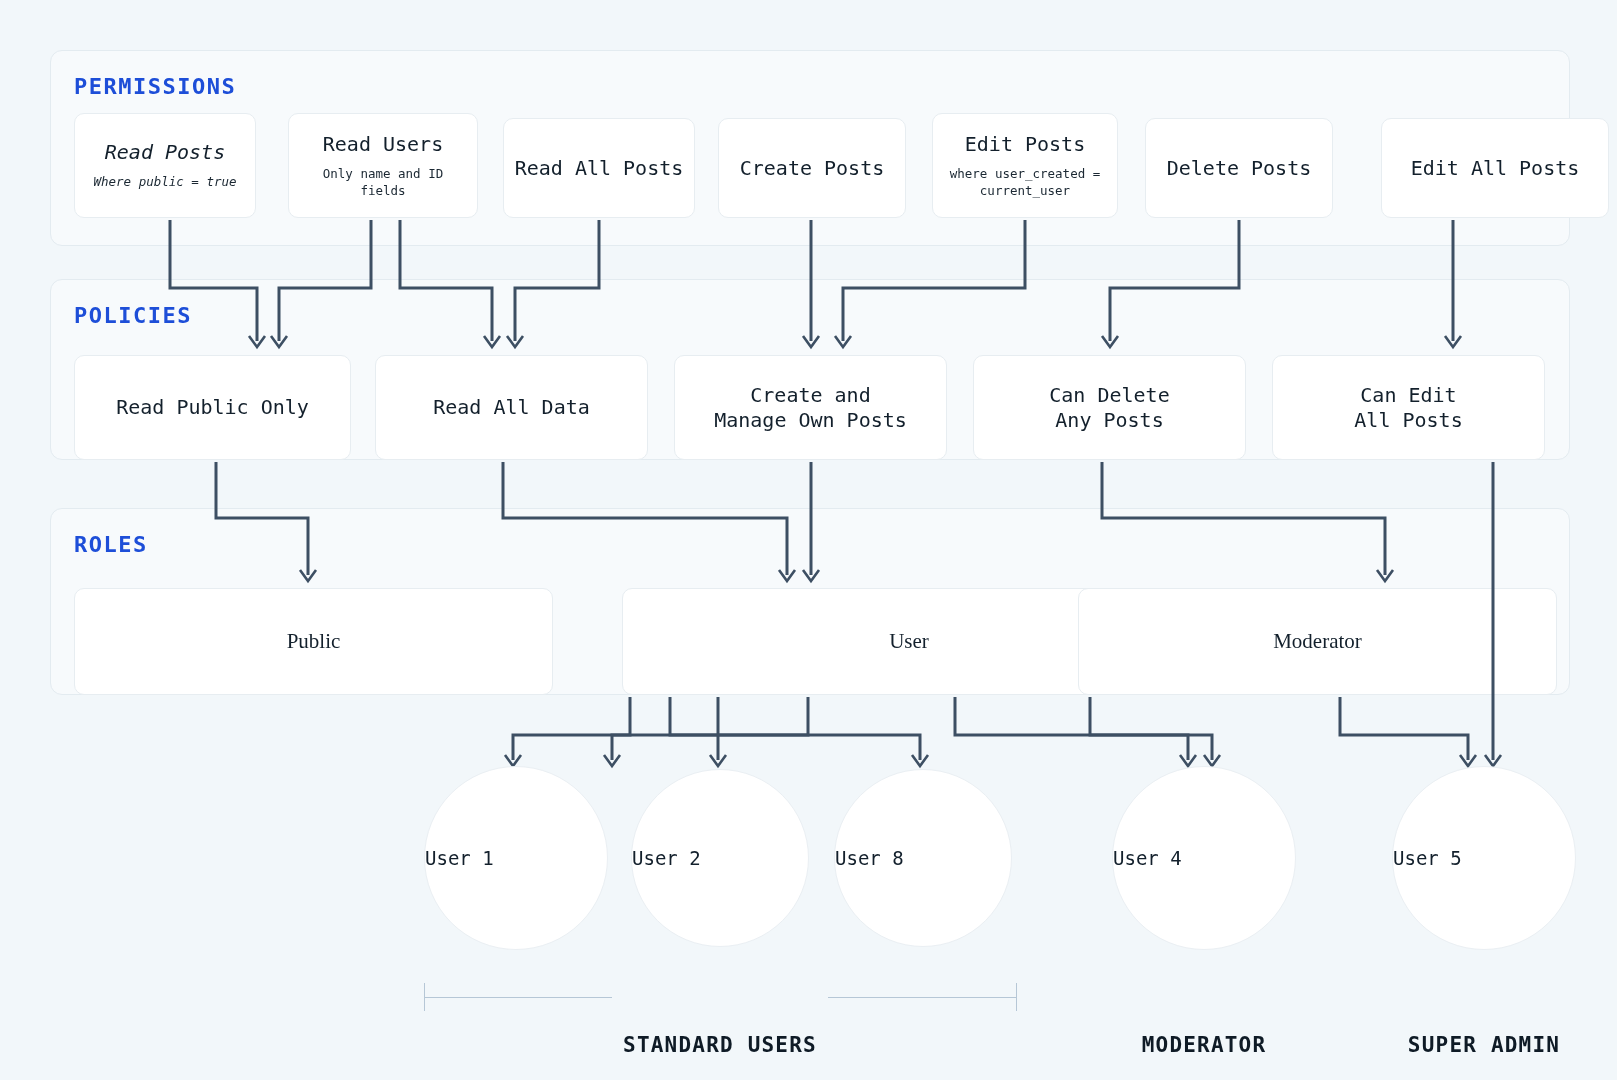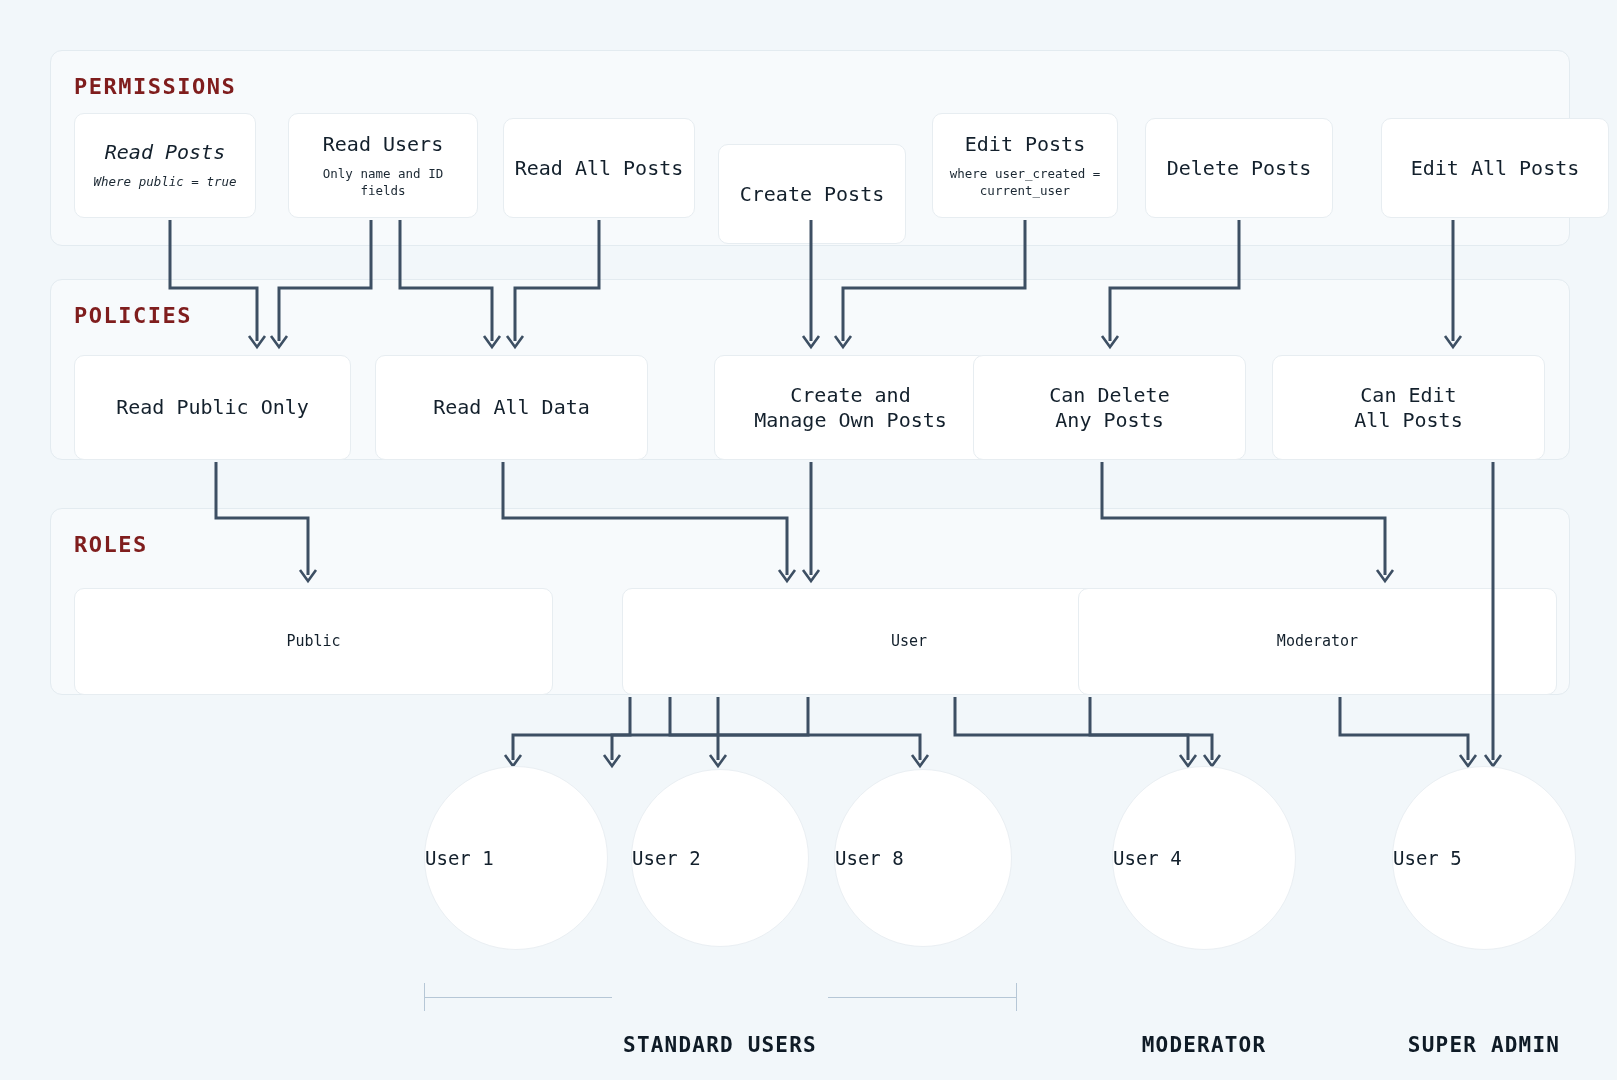--- a/index.html
+++ b/index.html
@@ -16,21 +16,21 @@
     background:#f7fafc;
     border:1px solid #e3ebf0;
     border-radius:12px;
     box-sizing:border-box;
   }
   .panel-title{
     position:absolute;
     font-size:22px;
     font-weight:700;
     letter-spacing:1.5px;
-    color:#7f1d1d;
+    color:#1d4ed8;
     white-space:nowrap;
   }
 
   .node{
     position:absolute;
     background:#ffffff;
     border:1px solid #e7edf1;
     border-radius:10px;
     box-sizing:border-box;
     display:flex;
@@ -46,21 +46,21 @@
     line-height:1.25;
     white-space:pre-line;
   }
   .node .s{
     font-size:12.5px;
     color:#1b2833;
     line-height:1.3;
     margin-top:9px;
     white-space:pre-line;
   }
-  .node.role .t{font-size:15px;}
+  .node.role .t{font-size:21px;font-family:Liberation Serif, serif;}
 
   .circle{
     position:absolute;
     background:#ffffff;
     border:1px solid #eaeff3;
     border-radius:50%;
     box-sizing:border-box;
     display:flex;
     align-items:center;
   }
@@ -111,41 +111,41 @@
         <div class="t">Read Posts</div>
         <div class="s">Where public = true</div>
       </div>
       <div class="node" style="left: 288px; top: 113px; width: 190px; height: 105px;">
         <div class="t">Read Users</div>
         <div class="s">Only name and ID fields</div>
       </div>
       <div class="node" style="left: 503px; top: 118px; width: 192px; height: 100px; align-items: center;">
         <div class="t">Read All Posts</div>
       </div>
-      <div class="node" style="left: 718px; top: 118px; width: 188px; height: 100px; margin-top: 26px;">
+      <div class="node" style="left: 718px; top: 118px; width: 188px; height: 100px;">
         <div class="t">Create Posts</div>
       </div>
       <div class="node" style="left: 932px; top: 113px; width: 186px; height: 105px;">
         <div class="t">Edit Posts</div>
         <div class="s">where user_created =
 current_user</div>
       </div>
       <div class="node" style="left: 1145px; top: 118px; width: 188px; height: 100px;">
         <div class="t">Delete Posts</div>
       </div>
       <div class="node" style="left: 1381px; top: 118px; width: 228px; height: 100px; text-align: right;">
         <div class="t">Edit All Posts</div>
       </div>
       <div class="node" style="left: 74px; top: 355px; width: 277px; height: 105px;">
         <div class="t">Read Public Only</div>
       </div>
       <div class="node" style="left: 375px; top: 355px; width: 273px; height: 105px;">
         <div class="t">Read All Data</div>
       </div>
-      <div class="node" style="left: 714px; top: 355px; width: 273px; height: 105px;">
+      <div class="node" style="left: 674px; top: 355px; width: 273px; height: 105px;">
         <div class="t">Create and
 Manage Own Posts</div>
       </div>
       <div class="node" style="left: 973px; top: 355px; width: 273px; height: 105px;">
         <div class="t">Can Delete
 Any Posts</div>
       </div>
       <div class="node" style="left: 1272px; top: 355px; width: 273px; height: 105px;">
         <div class="t">Can Edit
 All Posts</div>

